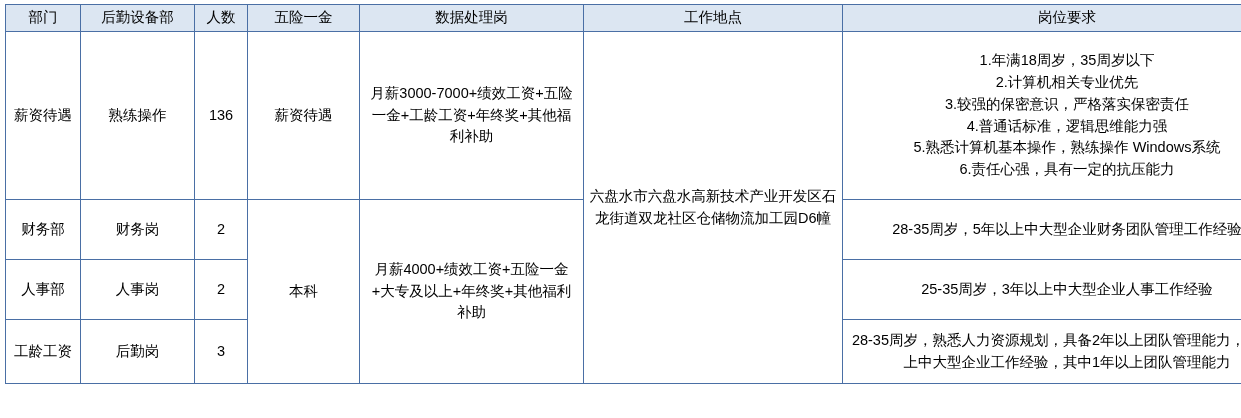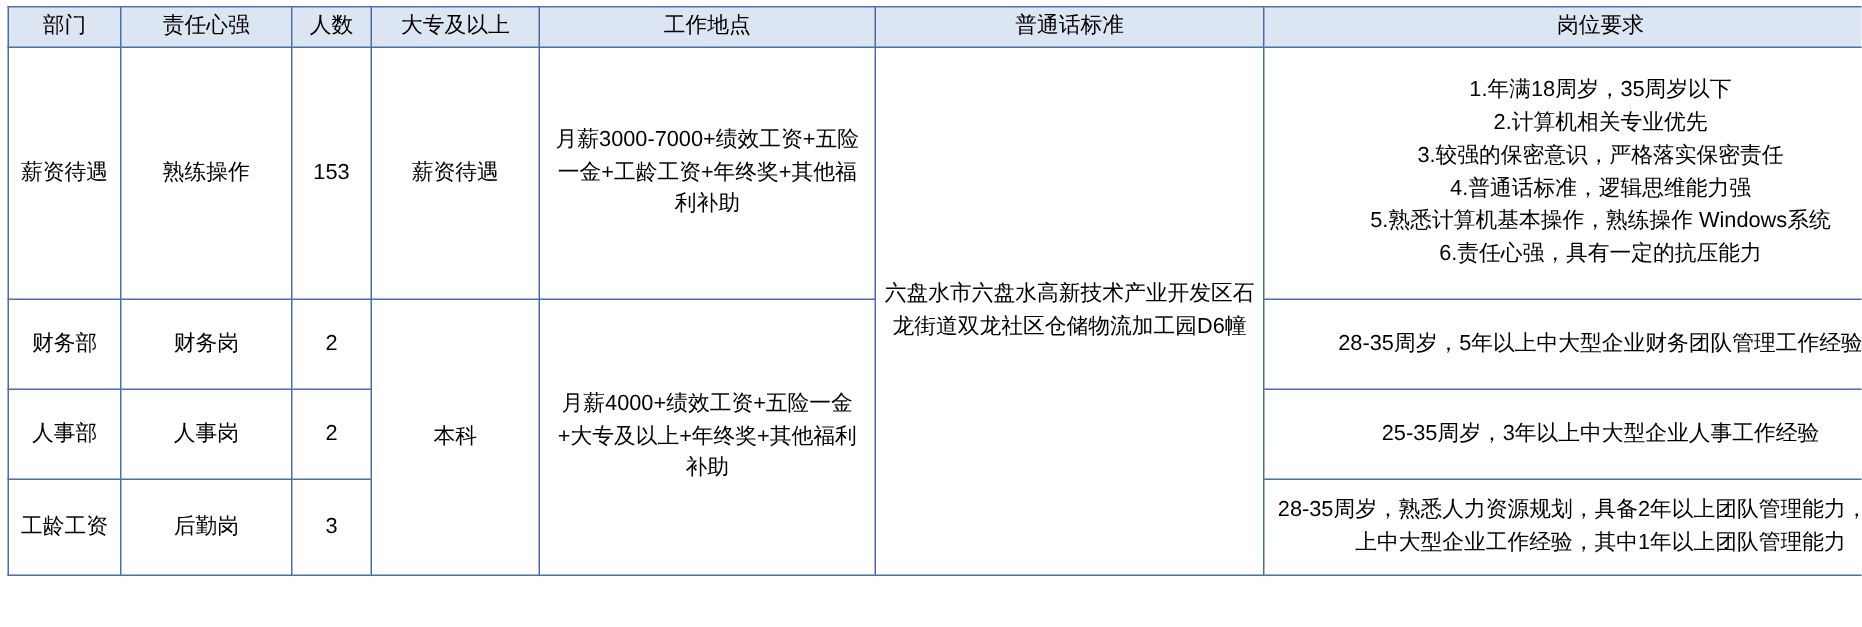--- a/index.html
+++ b/index.html
@@ -86,33 +86,33 @@
   .row-4 { height: 64px; }
 </style>
 </head>
 <body>
 
 <div class="sheet">
   <table class="jobs">
     <thead>
       <tr>
         <th class="c-dept">部门</th>
-        <th class="c-post">责任心强</th>
+        <th class="c-post">后勤设备部</th>
         <th class="c-num">人数</th>
-        <th class="c-edu">大专及以上</th>
-        <th class="c-salary">工作地点</th>
-        <th class="c-loc">普通话标准</th>
+        <th class="c-edu">五险一金</th>
+        <th class="c-salary">数据处理岗</th>
+        <th class="c-loc">工作地点</th>
         <th class="c-req">岗位要求</th>
       </tr>
     </thead>
     <tbody>
       <tr class="row-tall-1">
         <td>薪资待遇</td>
         <td>熟练操作</td>
-        <td>153</td>
+        <td>136</td>
         <td>薪资待遇</td>
         <td class="salary">月薪3000-7000+绩效工资+五险一金+工龄工资+年终奖+其他福利补助</td>
         <td class="loc" rowspan="4">六盘水市六盘水高新技术产业开发区石龙街道双龙社区仓储物流加工园D6幢</td>
         <td class="req-multiline">
           <span class="req-line">1.年满18周岁，35周岁以下</span>
           <span class="req-line">2.计算机相关专业优先</span>
           <span class="req-line">3.较强的保密意识，严格落实保密责任</span>
           <span class="req-line">4.普通话标准，逻辑思维能力强</span>
           <span class="req-line mono-ascii">5.熟悉计算机基本操作，熟练操作 Windows系统</span>
           <span class="req-line">6.责任心强，具有一定的抗压能力</span>

